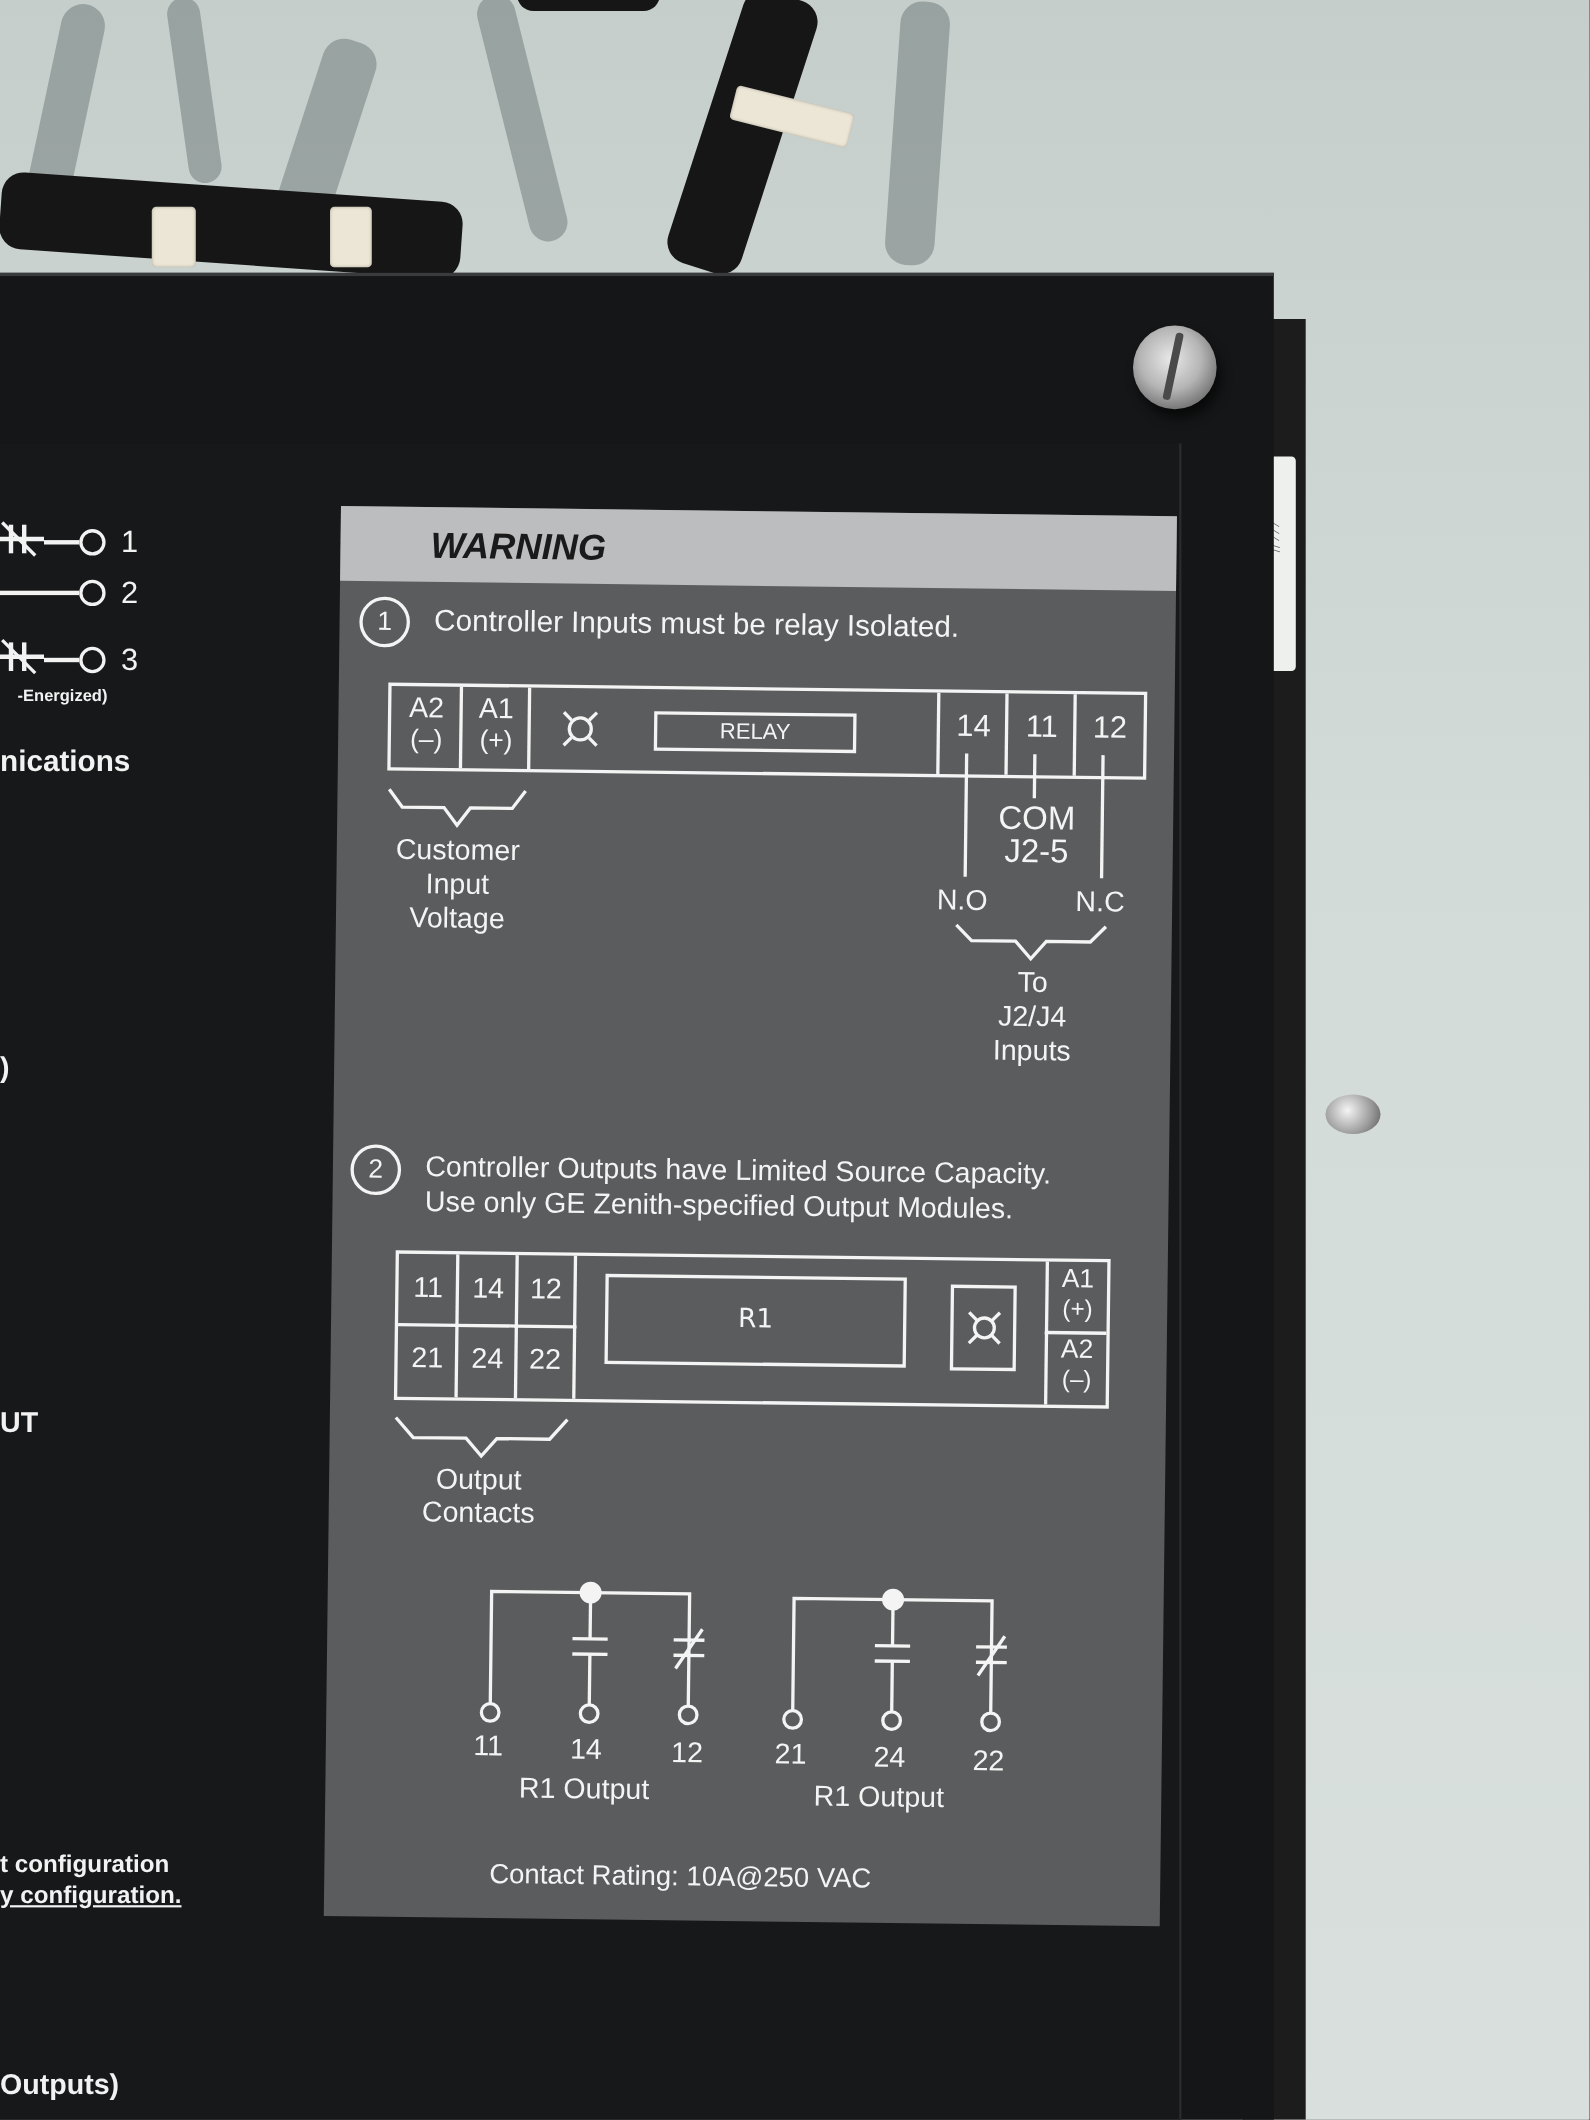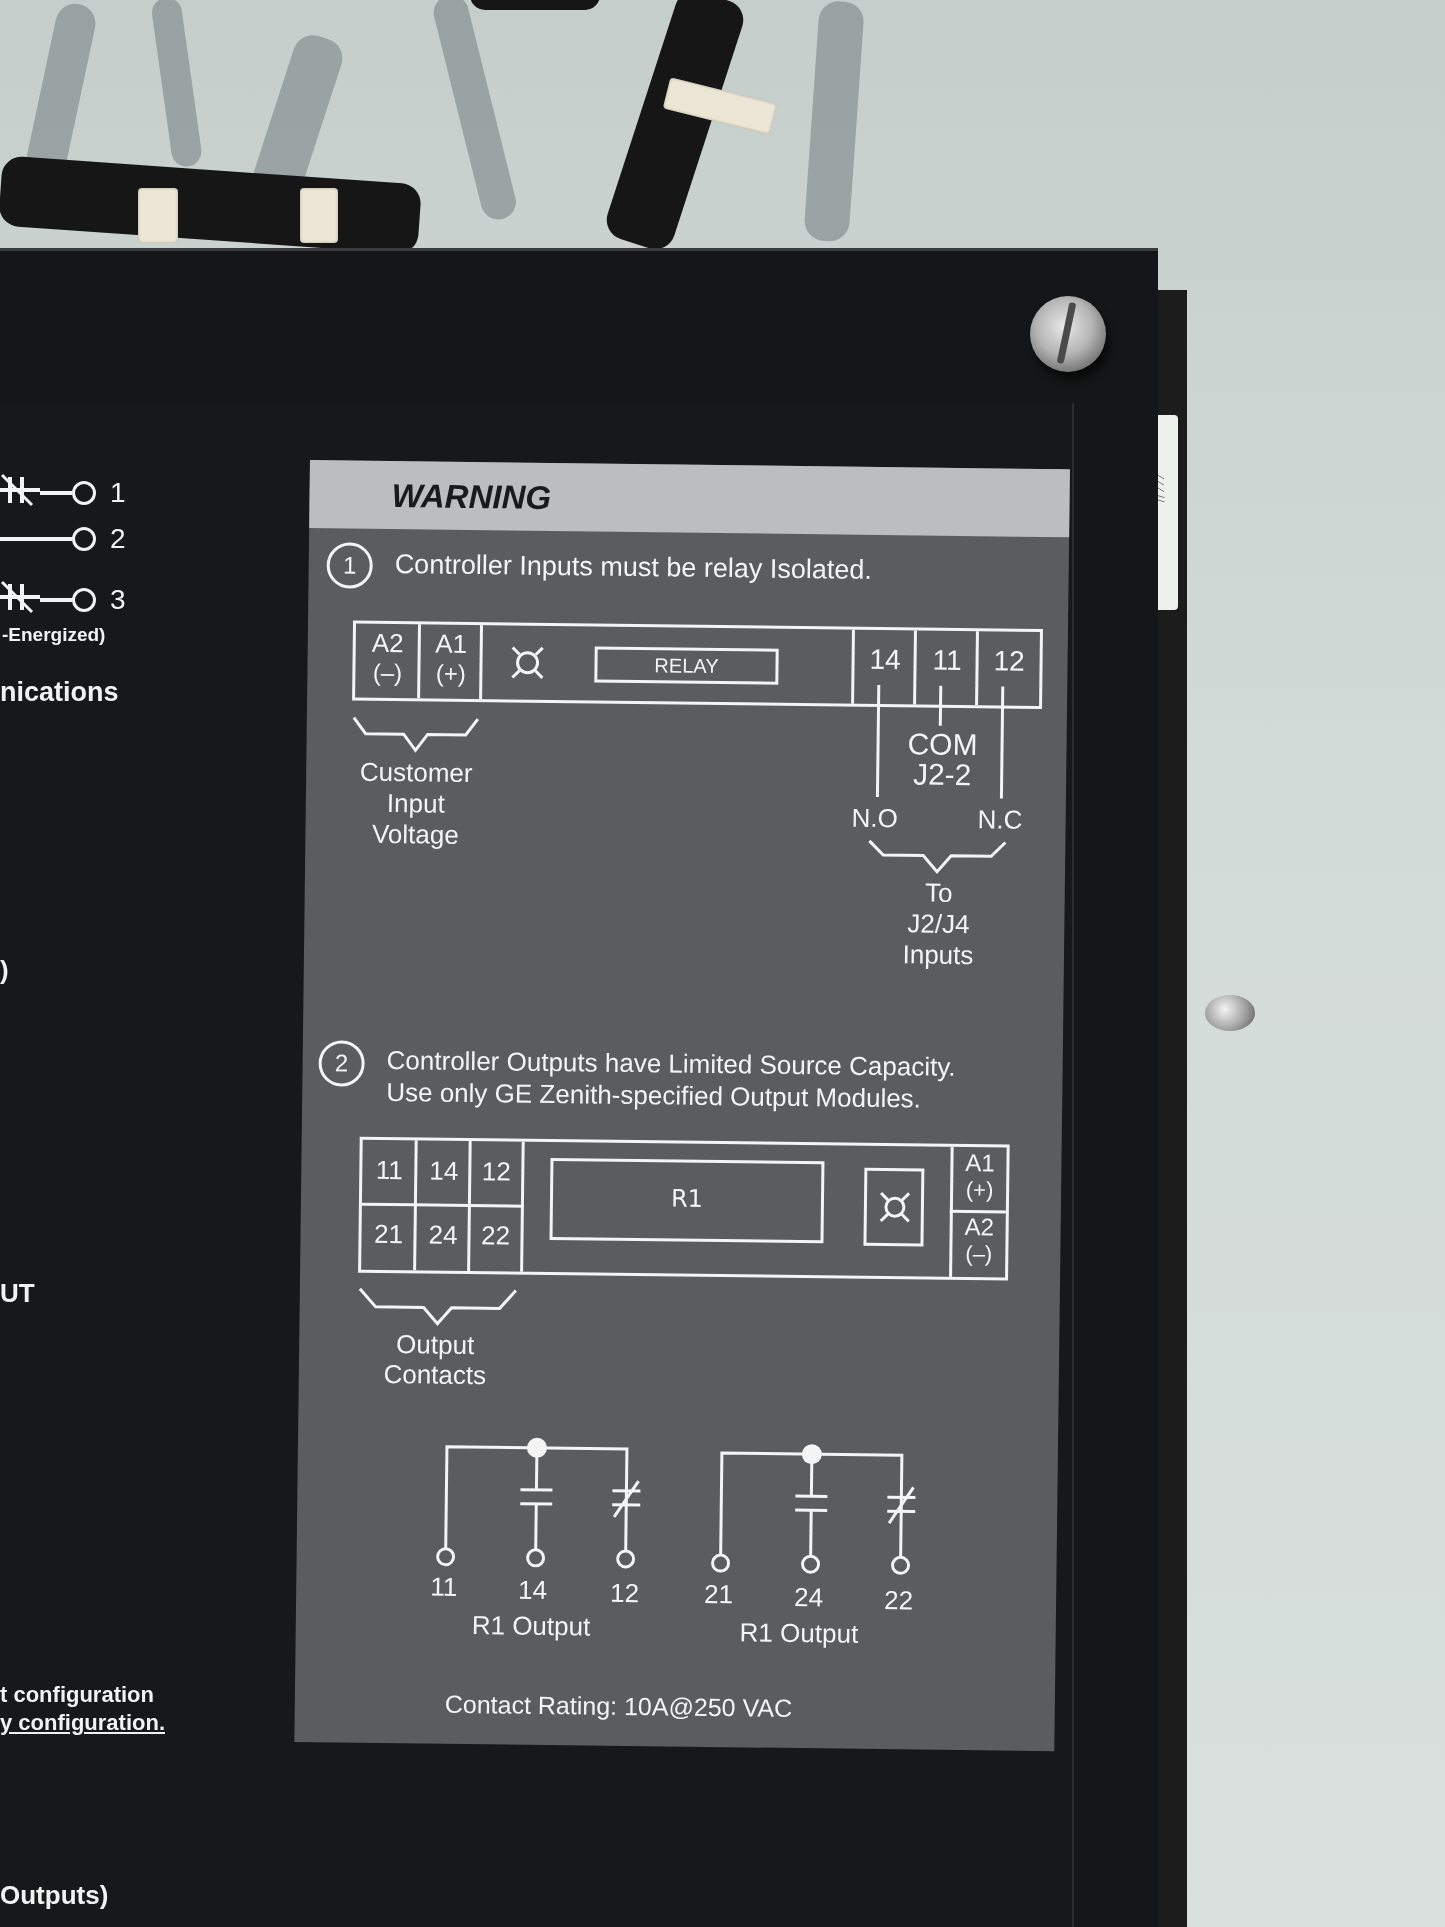--- a/index.html
+++ b/index.html
@@ -113,21 +113,21 @@
   <line x1="0" y1="15" x2="40" y2="15" stroke="#f2f2f2" stroke-width="4"></line>
   <line x1="10" y1="2" x2="10" y2="28" stroke="#f2f2f2" stroke-width="4"></line>
   <line x1="22" y1="2" x2="22" y2="28" stroke="#f2f2f2" stroke-width="4"></line>
   <line x1="2" y1="0" x2="32" y2="30" stroke="#f2f2f2" stroke-width="3"></line>
 </svg>
 <div class="left-terminal" style="left:40px;top:584px;">
   <div class="wire" style="width:32px;"></div>
   <div class="circ"></div>
   <span class="num">3</span>
 </div>
-<div class="left-text" style="left:2px;top:624px;font-size:19px;">-Energized)</div>
+<div class="left-text" style="left:16px;top:624px;font-size:15px;">-Energized)</div>
 <div class="left-text" style="left:0;top:677px;font-size:27px;">nications</div>
 <div class="left-text" style="left:0;top:955px;font-size:26px;">)</div>
 <div class="left-text" style="left:0;top:1278px;font-size:26px;">UT</div>
 <div class="left-text" style="left:0;top:1682px;font-size:22px;">t configuration</div>
 <div class="left-text" style="left:0;top:1710px;font-size:22px;text-decoration:underline;">y configuration.</div>
 <div class="left-text" style="left:0;top:1880px;font-size:26px;">Outputs)</div>
 
 <div class="label">
   <div class="label-header">
     <span>WARNING</span>
@@ -170,21 +170,21 @@
     <polyline points="2,2 14,18 52,18 64,34 76,18 114,18 126,2" fill="none" stroke="#f4f4f4" stroke-width="3"></polyline>
   </svg>
   <div class="wtxt" style="left:40px;top:296px;width:140px;text-align:center;font-size:26px;line-height:31px;">
     <div>Customer</div>
     <div>Input</div>
     <div>Voltage</div>
   </div>
 
   <div class="wtxt" style="left:596px;top:262px;width:80px;text-align:center;font-size:30px;line-height:30px;">
     <div>COM</div>
-    <div>J2-2</div>
+    <div>J2-5</div>
   </div>
   <div class="wtxt" style="left:546px;top:336px;font-size:26px;">N.O</div>
   <div class="wtxt" style="left:672px;top:336px;font-size:26px;">N.C</div>
   <svg style="left:562px;top:372px;" width="140" height="36">
     <polyline points="2,2 16,16 56,16 70,32 84,16 124,16 138,2" fill="none" stroke="#f4f4f4" stroke-width="3"></polyline>
   </svg>
   <div class="wtxt" style="left:586px;top:410px;width:96px;text-align:center;font-size:26px;line-height:31px;">
     <div>To</div>
     <div>J2/J4</div>
     <div>Inputs</div>

